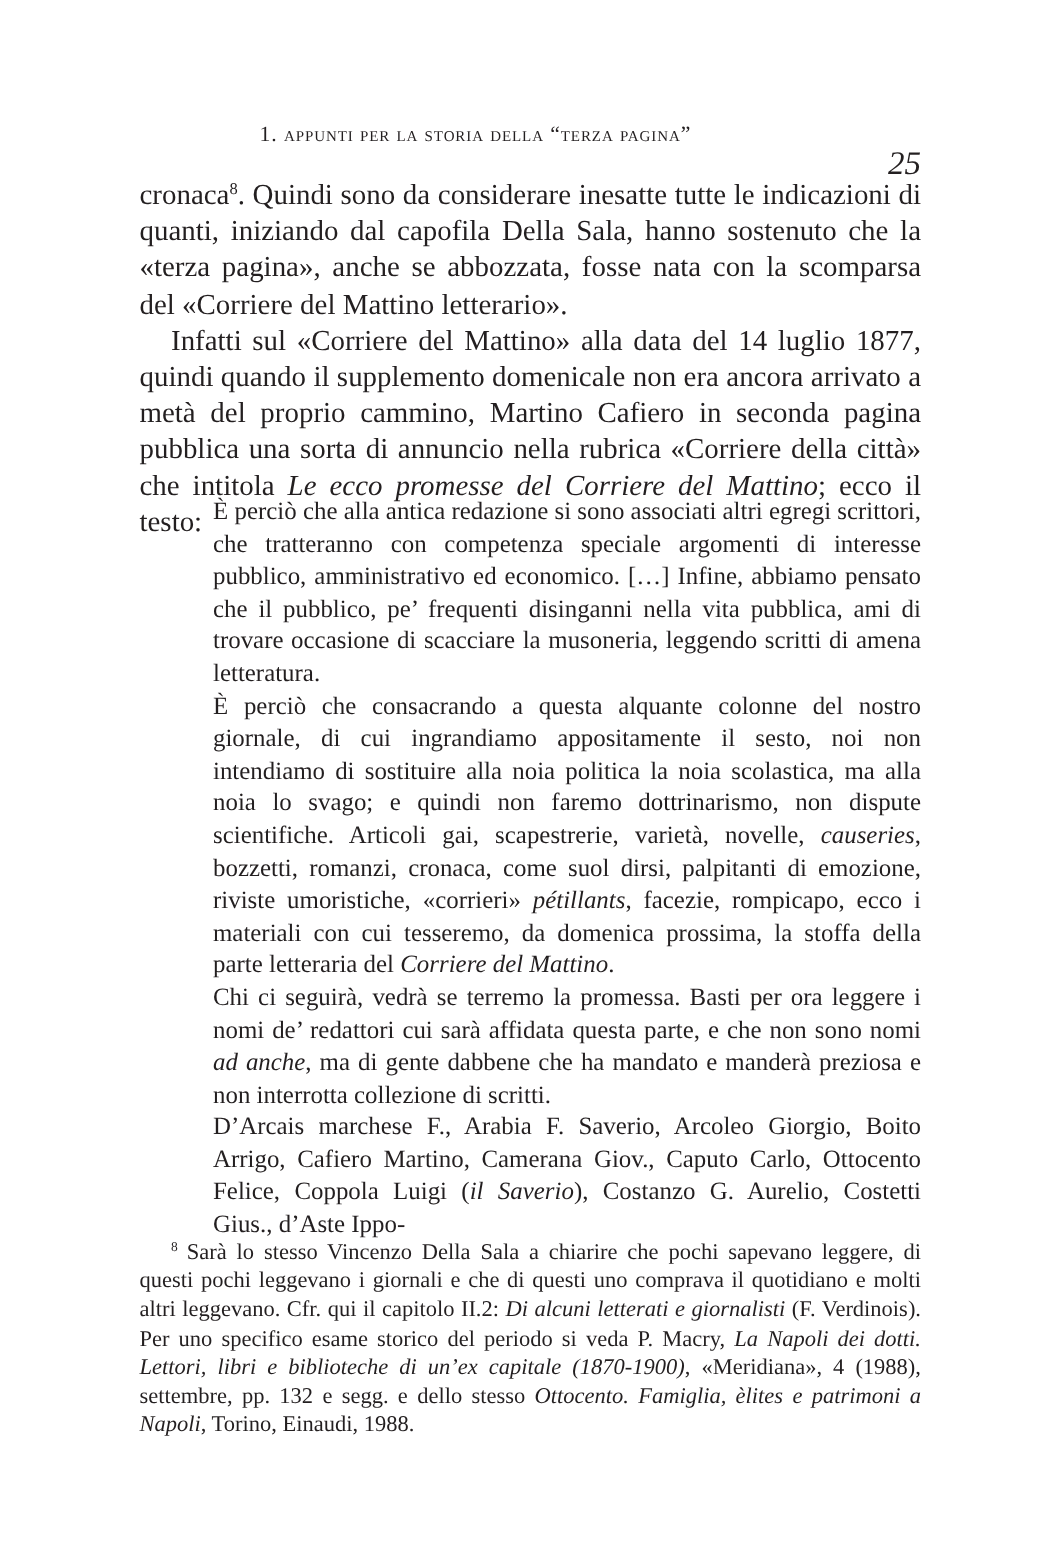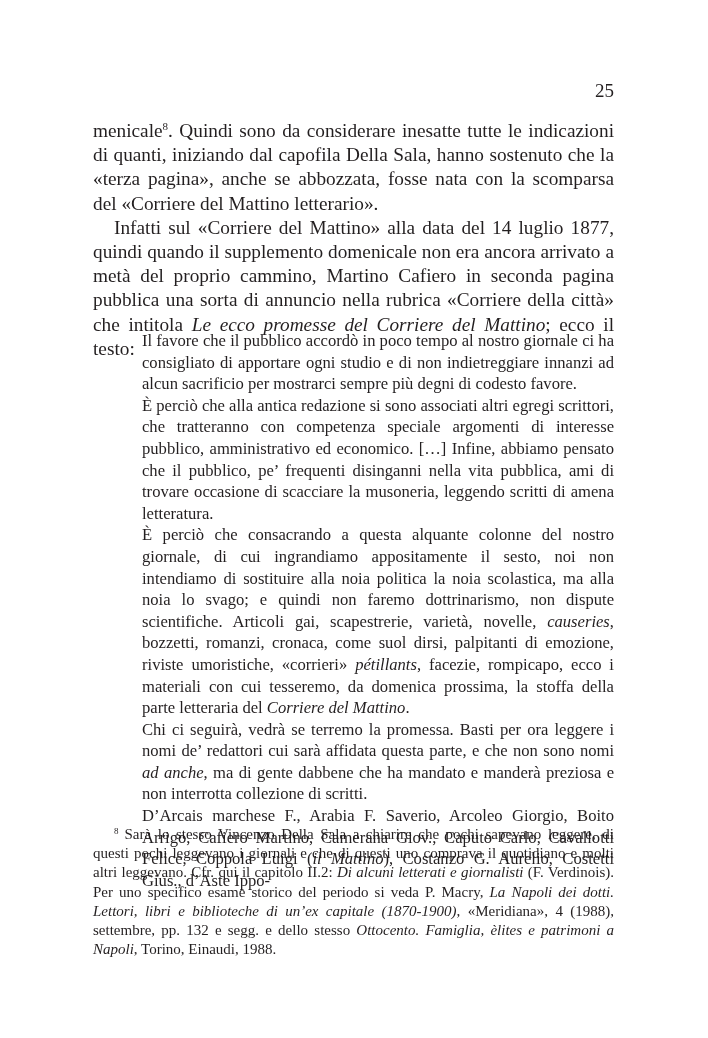--- a/index.html
+++ b/index.html
@@ -10,21 +10,21 @@
     }
     .header {
       position: absolute; left: 93px; top: 80px; width: 521px; height: 24px;
     }
     .running-head {
       position: absolute; left: 80px; top: 2px;
       font-variant: small-caps; font-size: 14.5px; letter-spacing: 0.6px;
       white-space: nowrap;
     }
     .page-number {
-      position: absolute; right: 0; top: 0; font-size: 19px;
+      position: absolute; right: 0; top: 16px; font-size: 22px; font-style: italic;
     }
     .body-text {
       position: absolute; left: 93px; top: 119px; width: 521px;
       font-size: 19.3px; line-height: 24.2px; text-align: justify;
     }
     .body-text p { margin: 0; }
     .body-text p.indent { text-indent: 21px; }
     .quote {
       position: absolute; left: 142px; top: 330px; width: 472px;
       font-size: 16.6px; line-height: 21.6px; text-align: justify;
@@ -36,31 +36,31 @@
     }
     .footnotes p { margin: 0; text-indent: 21px; }
     .fnmark { font-size: 9px; vertical-align: 5px; margin-right: 6px; }
     sup.fnref { font-size: 11px; vertical-align: 7px; line-height: 0; }
     i { font-style: italic; }
   </style>
 </head>
 <body>
 
 <div class="header">
+  <span class="running-head">1. appunti per la storia della “terza pagina”</span>
   <span class="page-number">25</span>
 </div>
 
 <div class="body-text">
-  <p><span>menicale</span><sup class="fnref">8</sup><span>. Quindi sono da considerare inesatte tutte le indicazioni di quanti, iniziando dal capofila Della Sala, hanno sostenuto che la «terza pagina», anche se abbozzata, fosse nata con la scomparsa del «Corriere del Mattino letterario».</span></p>
+  <p><span>cronaca</span><sup class="fnref">8</sup><span>. Quindi sono da considerare inesatte tutte le indicazioni di quanti, iniziando dal capofila Della Sala, hanno sostenuto che la «terza pagina», anche se abbozzata, fosse nata con la scomparsa del «Corriere del Mattino letterario».</span></p>
   <p class="indent"><span>Infatti sul «Corriere del Mattino» alla data del 14 luglio 1877, quindi quando il supplemento domenicale non era ancora arrivato a metà del proprio cammino, Martino Cafiero in seconda pagina pubblica una sorta di annuncio nella rubrica «Corriere della città» che intitola </span><i>Le ecco promesse del Corriere del Mattino</i><span>; ecco il testo:</span></p>
 </div>
 
 <div class="quote">
-  <p>Il favore che il pubblico accordò in poco tempo al nostro giornale ci ha consigliato di apportare ogni studio e di non indietreggiare innanzi ad alcun sacrificio per mostrarci sempre più degni di codesto favore.</p>
   <p>È perciò che alla antica redazione si sono associati altri egregi scrittori, che tratteranno con competenza speciale argomenti di interesse pubblico, amministrativo ed economico. […] Infine, abbiamo pensato che il pubblico, pe’ frequenti disinganni nella vita pubblica, ami di trovare occasione di scacciare la musoneria, leggendo scritti di amena letteratura.</p>
   <p><span>È perciò che consacrando a questa alquante colonne del nostro giornale, di cui ingrandiamo appositamente il sesto, noi non intendiamo di sostituire alla noia politica la noia scolastica, ma alla noia lo svago; e quindi non faremo dottrinarismo, non dispute scientifiche. Articoli gai, scapestrerie, varietà, novelle, </span><i>causeries</i><span>, bozzetti, romanzi, cronaca, come suol dirsi, palpitanti di emozione, riviste umoristiche, «corrieri» </span><i>pétillants</i><span>, facezie, rompicapo, ecco i materiali con cui tesseremo, da domenica prossima, la stoffa della parte letteraria del </span><i>Corriere del Mattino</i><span>.</span></p>
   <p><span>Chi ci seguirà, vedrà se terremo la promessa. Basti per ora leggere i nomi de’ redattori cui sarà affidata questa parte, e che non sono nomi </span><i>ad anche</i><span>, ma di gente dabbene che ha mandato e manderà preziosa e non interrotta collezione di scritti.</span></p>
-  <p><span>D’Arcais marchese F., Arabia F. Saverio, Arcoleo Giorgio, Boito Arrigo, Cafiero Martino, Camerana Giov., Caputo Carlo, Cavallotti Felice, Coppola Luigi (</span><i>il Mattino</i><span>), Costanzo G. Aurelio, Costetti Gius., d’Aste Ippo-</span></p>
+  <p><span>D’Arcais marchese F., Arabia F. Saverio, Arcoleo Giorgio, Boito Arrigo, Cafiero Martino, Camerana Giov., Caputo Carlo, Ottocento Felice, Coppola Luigi (</span><i>il Saverio</i><span>), Costanzo G. Aurelio, Costetti Gius., d’Aste Ippo-</span></p>
 </div>
 
 <div class="footnotes">
   <p><span class="fnmark">8</span><span>Sarà lo stesso Vincenzo Della Sala a chiarire che pochi sapevano leggere, di questi pochi leggevano i giornali e che di questi uno comprava il quotidiano e molti altri leggevano. Cfr. qui il capitolo II.2: </span><i>Di alcuni letterati e giornalisti</i><span> (F. Verdinois). Per uno specifico esame storico del periodo si veda P. Macry, </span><i>La Napoli dei dotti. Lettori, libri e biblioteche di un’ex capitale (1870-1900)</i><span>, «Meridiana», 4 (1988), settembre, pp. 132 e segg. e dello stesso </span><i>Ottocento. Famiglia, èlites e patrimoni a Napoli</i><span>, Torino, Einaudi, 1988.</span></p>
 </div>
 
 </body></html>

